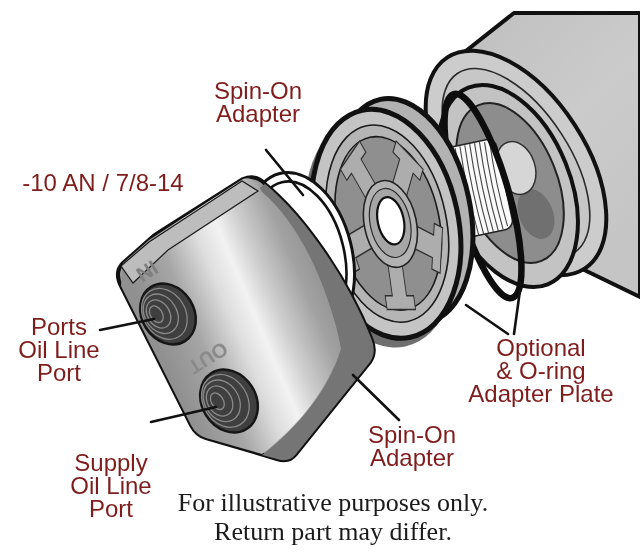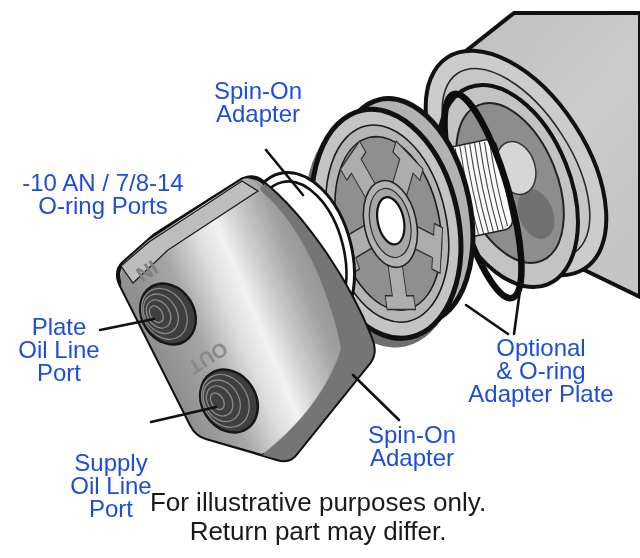--- a/index.html
+++ b/index.html
@@ -16,21 +16,21 @@
   }
   #art {
     position: absolute; left: 0; top: 0;
   }
   .lbl {
     position: absolute;
     transform: translateX(-50%);
     text-align: center;
     font-size: 24px;
     line-height: 23px;
-    color: #1d4ed8;
+    color: #7f1d1d;
     white-space: nowrap;
     letter-spacing: 0px;
   }
   .caption {
     position: absolute;
     transform: translateX(-50%);
     text-align: center;
     font-size: 26px;
     line-height: 29px;
     color: #1a1a1a;
@@ -171,25 +171,24 @@
     </g>
   </svg>
 
   <div class="lbl" style="left:258px; top:79px;">
     <div>Spin-On</div>
     <div>Adapter</div>
   </div>
 
   <div class="lbl" style="left:103px; top:171px;">
     <div>-10 AN / 7/8-14</div>
-    <div>O-ring Ports</div>
   </div>
 
   <div class="lbl" style="left:59px; top:315px;">
-    <div>Plate</div>
+    <div>Ports</div>
     <div>Oil Line</div>
     <div>Port</div>
   </div>
 
   <div class="lbl" style="left:111px; top:407px;margin-top:44px;">
     <div>Supply</div>
     <div>Oil Line</div>
     <div>Port</div>
   </div>
 
@@ -197,18 +196,18 @@
     <div>Spin-On</div>
     <div>Adapter</div>
   </div>
 
   <div class="lbl" style="left:541px; top:336px;">
     <div>Optional</div>
     <div>&amp; O-ring</div>
     <div>Adapter Plate</div>
   </div>
 
-  <div class="caption" style="left:318px; top:488px;">
+  <div class="caption" style="left:333px; top:488px;font-family:Liberation Serif, serif;">
     <div>For illustrative purposes only.</div>
     <div>Return part may differ.</div>
   </div>
 
 </div>
 
 </body></html>

